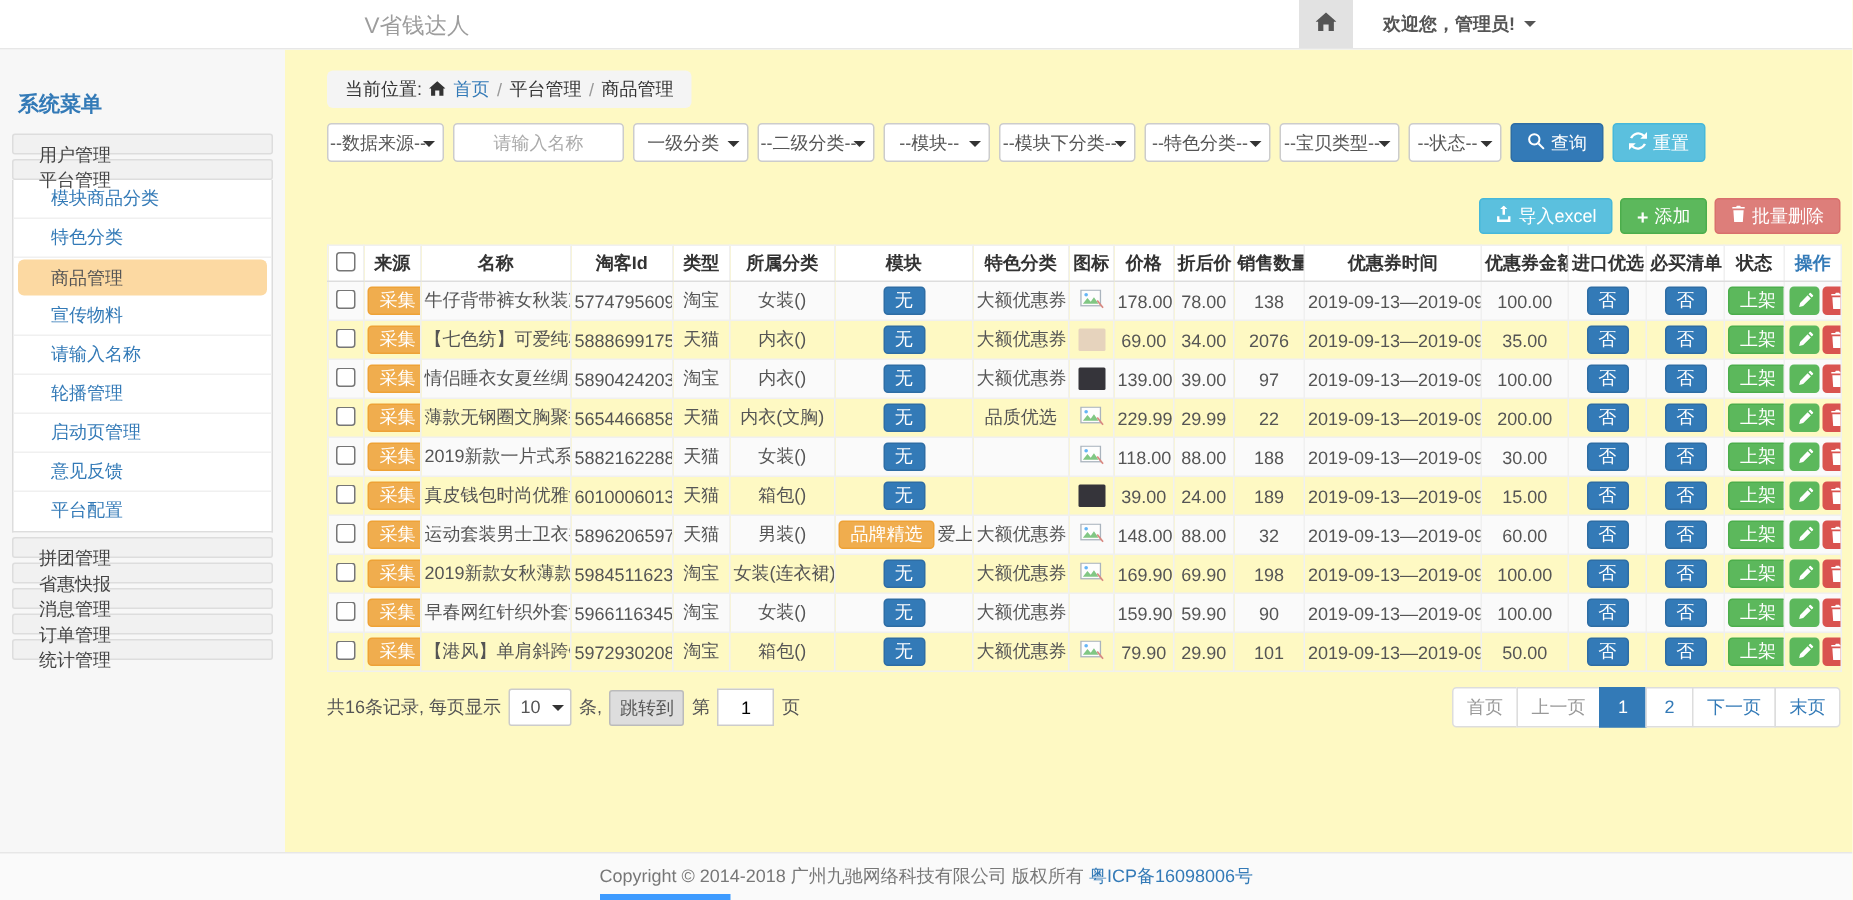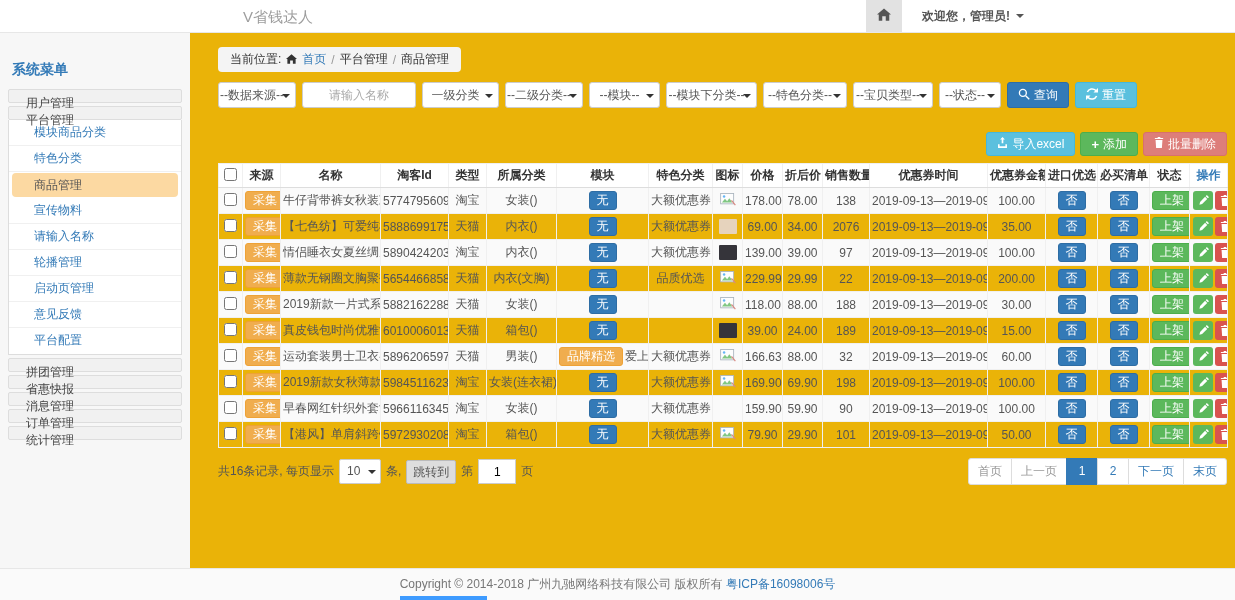--- a/index.html
+++ b/index.html
@@ -22,21 +22,21 @@
   .sys-title { margin:28px 0 10px 4px; font-size:14px; font-weight:bold; color:#337ab7; }
   .menu-group { height:14px; line-height:26px; padding-left:17px; background:#f1f1f1;
     border:1px solid #ddd; color:#444; margin-top:3px; cursor:pointer; border-radius:2px; }
   .submenu { background:#fff; border:1px solid #ddd; border-top:none; }
   .menu-sub { height:26px; line-height:25px; padding-left:25px; color:#337ab7;
     border-bottom:1px solid #f0f0f0; cursor:pointer; }
   .submenu .menu-sub:last-child { border-bottom:none; }
   .menu-sub.active { background:#fcd9a2; border-radius:4px; margin:1px 3px; padding-left:22px;
     color:#555; height:24px; line-height:24px; border-bottom:none; }
   
-  #main { position:absolute; left:190px; top:33px; right:0; bottom:32px; background:#eab308;
+  #main { position:absolute; left:190px; top:33px; right:0; bottom:32px; background:#fef9c3;
     padding:14px 0 0 28px; overflow:hidden; }
   .breadcrumb { display:inline-flex; align-items:center; gap:5px; background:#f4f4f4;
     border-radius:4px; padding:4px 12px; color:#333; }
   .bc-link { color:#337ab7; cursor:pointer; }
   .bc-sep { color:#999; }
   
   #filter-bar { display:flex; gap:6px; margin-top:10px; align-items:center; }
   .sel { position:relative; height:26px; border:1px solid #ccc; border-radius:3px; background:#fff;
     color:#555; display:flex; align-items:center; justify-content:center; padding:0 16px 0 6px;
     cursor:pointer; white-space:nowrap; overflow:hidden; }
@@ -478,21 +478,21 @@
           <td>天猫</td>
           <td>男装()</td>
           <td><span class="badge badge-orange">品牌精选</span><span class="module-text">爱上运动</span></td>
           <td>大额优惠券</td>
           <td><span><svg width="16" height="13" viewBox="0 0 18 15">
                 <rect x="0.5" y="0.5" width="15" height="12" fill="#fdfdfd" stroke="#aab4be"></rect>
                 <circle cx="4.5" cy="4" r="1.4" fill="#64b5f6"></circle>
                 <path d="M2 11l3.5-4.5L8 9.5 10.5 6 14 11z" fill="#81c784"></path>
                 <path d="M13 8.5l4.5 5.5" stroke="#d98880" stroke-width="1.3" fill="none"></path>
               </svg></span></td>
-          <td>166.63</td>
+          <td>148.00</td>
           <td>88.00</td>
           <td>32</td>
           <td>2019-09-13—2019-09-15</td>
           <td>60.00</td>
           <td><span class="badge badge-blue">否</span></td>
           <td><span class="badge badge-blue">否</span></td>
           <td><span class="badge badge-green">上架</span></td>
           <td><button class="op-btn op-edit">
               <svg width="11" height="11" viewBox="0 0 16 16" fill="#fff">
                 <path d="M12.9 0l3.1 3.1-1.7 1.7-3.1-3.1L12.9 0zM10.3 2.6l3.1 3.1L6 13.1l-3.9 1 .9-4L10.3 2.6z"></path>

